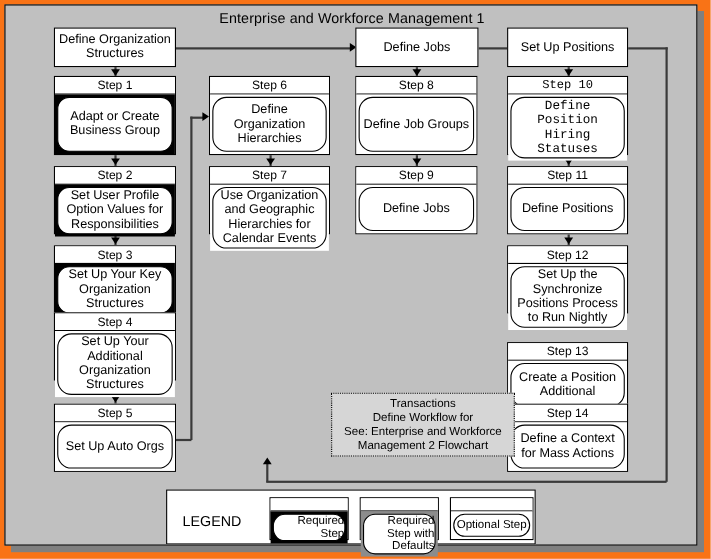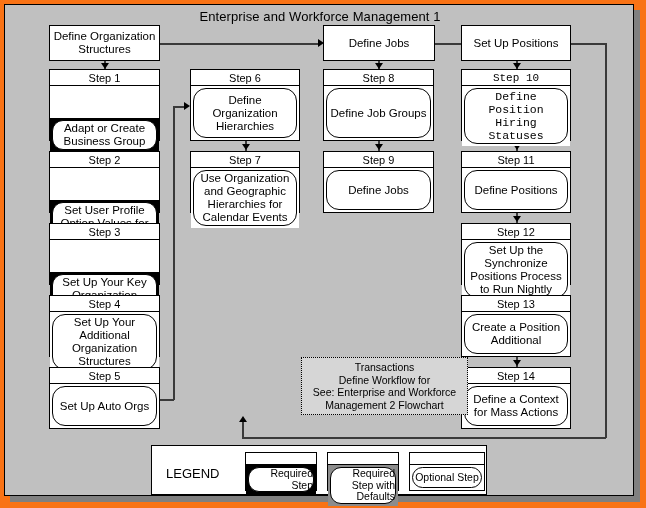--- a/index.html
+++ b/index.html
@@ -36,21 +36,21 @@
   }
   .step-head{
     height:15px;flex:0 0 15px;border-bottom:1px solid #000;background:#fff;
     display:flex;align-items:center;justify-content:center;
     font-size:11px;line-height:12px;color:#000;
   }
   .step-body{
     flex:1 1 auto;position:relative;display:flex;
     align-items:center;justify-content:center;padding:2px;
   }
-  .step-body.required{background:#000;margin-top:32px;}
+  .step-body.required{background:#000;}
   .step-body.optional{background:#fff;}
 
   .inner{
     width:100%;height:100%;box-sizing:border-box;
     background:#fff;border:1px solid #000;border-radius:11px;
     display:flex;align-items:center;justify-content:center;
     text-align:center;font-size:11.5px;line-height:13px;color:#000;
     padding:1px 3px;
   }
   .step-body.optional .inner{border-radius:13px;}
@@ -184,21 +184,21 @@
       </div>
     </div>
 
     <div class="node step" style="left:44px;top:218px;width:111px;height:62px;">
       <div class="step-head">Step 3</div>
       <div class="step-body required">
         <div class="inner">Set Up Your Key Organization Structures</div>
       </div>
     </div>
 
-    <div class="node step" style="left:44px;top:290px;width:111px;height:62px;">
+    <div class="node step" style="left:44px;top:279px;width:111px;height:62px;">
       <div class="step-head">Step 4</div>
       <div class="step-body optional">
         <div class="inner">Set Up Your Additional Organization Structures</div>
       </div>
     </div>
 
     <div class="node step" style="left:44px;top:362px;width:111px;height:62px;">
       <div class="step-head">Step 5</div>
       <div class="step-body optional">
         <div class="inner">Set Up Auto Orgs</div>
@@ -247,21 +247,21 @@
       </div>
     </div>
 
     <div class="node step" style="left:456px;top:218px;width:110px;height:62px;">
       <div class="step-head">Step 12</div>
       <div class="step-body optional">
         <div class="inner">Set Up the Synchronize Positions Process to Run Nightly</div>
       </div>
     </div>
 
-    <div class="node step" style="left:456px;top:290px;width:110px;height:62px;">
+    <div class="node step" style="left:456px;top:306px;width:110px;height:62px;">
       <div class="step-head">Step 13</div>
       <div class="step-body optional">
         <div class="inner">Create a Position Additional</div>
       </div>
     </div>
 
     <div class="node step" style="left:456px;top:362px;width:110px;height:62px;">
       <div class="step-head">Step 14</div>
       <div class="step-body optional">
         <div class="inner">Define a Context for Mass Actions</div>

